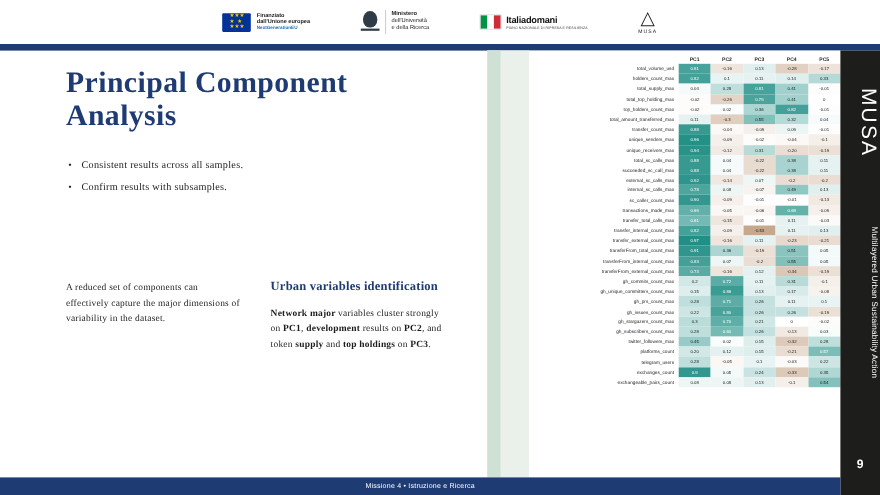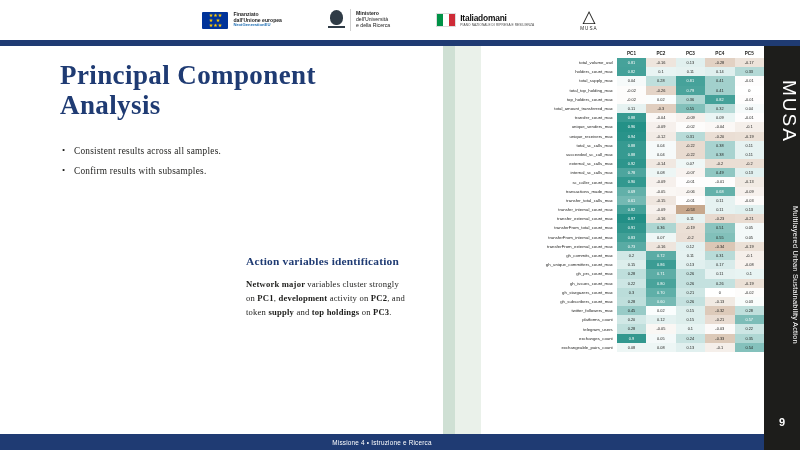--- a/index.html
+++ b/index.html
@@ -115,24 +115,25 @@
 
 <div class="title">Principal Component Analysis</div>
 
 <ul class="bullets">
   <li>Consistent results across all samples.</li>
   <li>Confirm results with subsamples.</li>
 </ul>
 
 <div class="cols">
   <div class="col">
+    <p>A reduced set of components can effectively capture the major dimensions of variability in the dataset.</p>
   </div>
   <div class="col">
-    <h3>Action variables identification</h3>
-    <p id="latent-body"><b>Network major </b><span>variables cluster strongly on </span><b>PC1</b><span>, </span><b>development</b><span> activity on </span><b>PC2</b><span>, and token </span><b>supply</b><span> and </span><b>top holdings</b><span> on </span><b>PC3</b><span>.</span></p>
+    <h3>Urban variables identification</h3>
+    <p id="latent-body"><b>Network major </b><span>variables cluster strongly on </span><b>PC1</b><span>, </span><b>development</b><span> results on </span><b>PC2</b><span>, and token </span><b>supply</b><span> and </span><b>top holdings</b><span> on </span><b>PC3</b><span>.</span></p>
   </div>
 </div>
 
 <div class="hm-wrap">
   <div class="hm-band"></div>
   <div class="hm-band2"></div>
   <table class="hm" id="hm-table">
       <thead>
         <tr>
           <th class="rowhead"></th>

